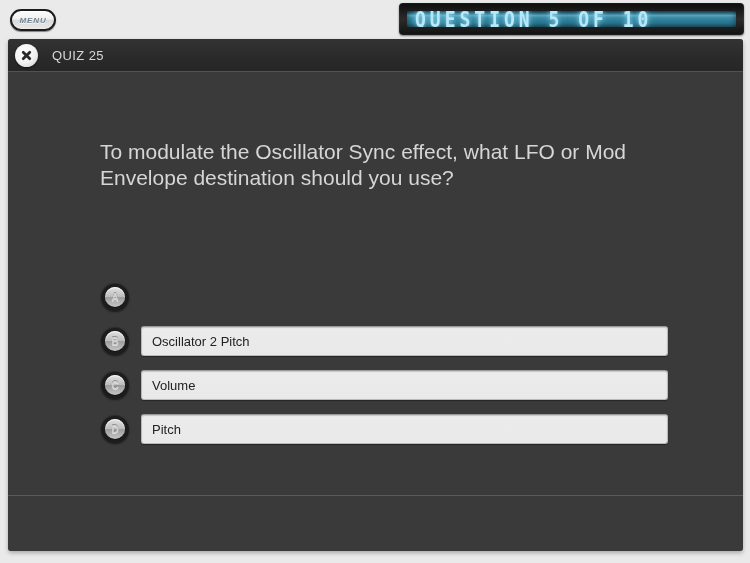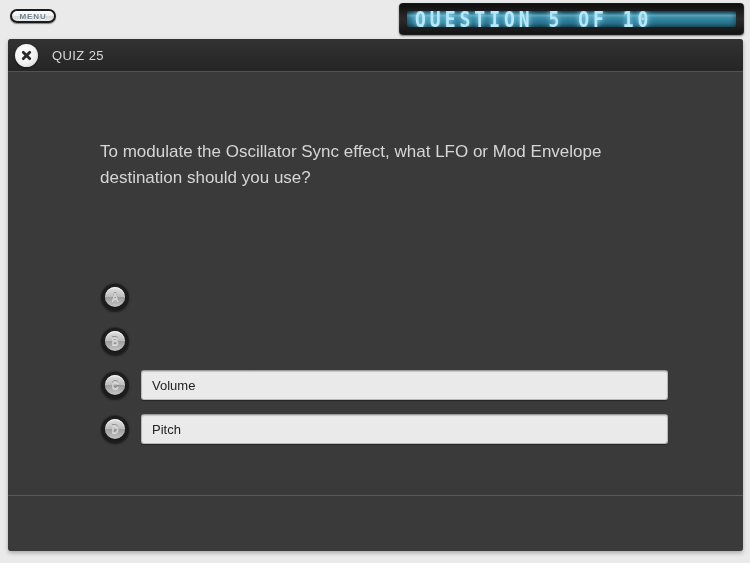--- a/index.html
+++ b/index.html
@@ -16,27 +16,28 @@
   .top-strip {
     position: absolute;
     left: 0; top: 0;
     width: 750px; height: 40px;
     background: #eaeaea;
   }
 
   .menu-button {
     position: absolute;
     left: 10px; top: 9px;
-    width: 46px; height: 14px;
+    width: 46px; height: 22px;
     border-radius: 11px;
     background: linear-gradient(to bottom, #fdfdfd 0%, #f0f0f0 45%, #d9d9d9 52%, #e9e9e9 100%);
     border: 2px solid #1b1b1b;
     box-shadow: 0 1px 1px rgba(0,0,0,0.45), inset 0 1px 0 rgba(255,255,255,0.9);
     display: flex; align-items: center; justify-content: center;
     cursor: pointer;
+    font-style: italic;
   }
   .menu-button span {
     font-size: 8px;
     font-weight: bold;
     letter-spacing: 0.9px;
     color: #6e7f8c;
     text-shadow: 0 1px 0 rgba(255,255,255,0.85);
   }
 
   
@@ -116,21 +117,21 @@
   .content {
     position: relative;
     height: 423px;
     background: #3a3a3a;
   }
 
   .question-text {
     position: absolute;
     left: 92px; top: 67px;
     width: 560px;
-    font-size: 17px;
+    font-size: 21px;
     line-height: 26px;
     color: #d6d6d6;
   }
 
   .answers {
     position: absolute;
     left: 0; top: 210px;
     width: 100%;
   }
 
@@ -229,20 +230,21 @@
       <div class="answer-row">
         <div class="letter-badge">
           <div class="inner">A</div>
         </div>
       </div>
 
       <div class="answer-row">
         <div class="letter-badge">
           <div class="inner">B</div>
         </div>
+        <div class="answer-box">Oscillator 2 Pitch</div>
       </div>
 
       <div class="answer-row">
         <div class="letter-badge">
           <div class="inner">C</div>
         </div>
         <div class="answer-box">Volume</div>
       </div>
 
       <div class="answer-row">

